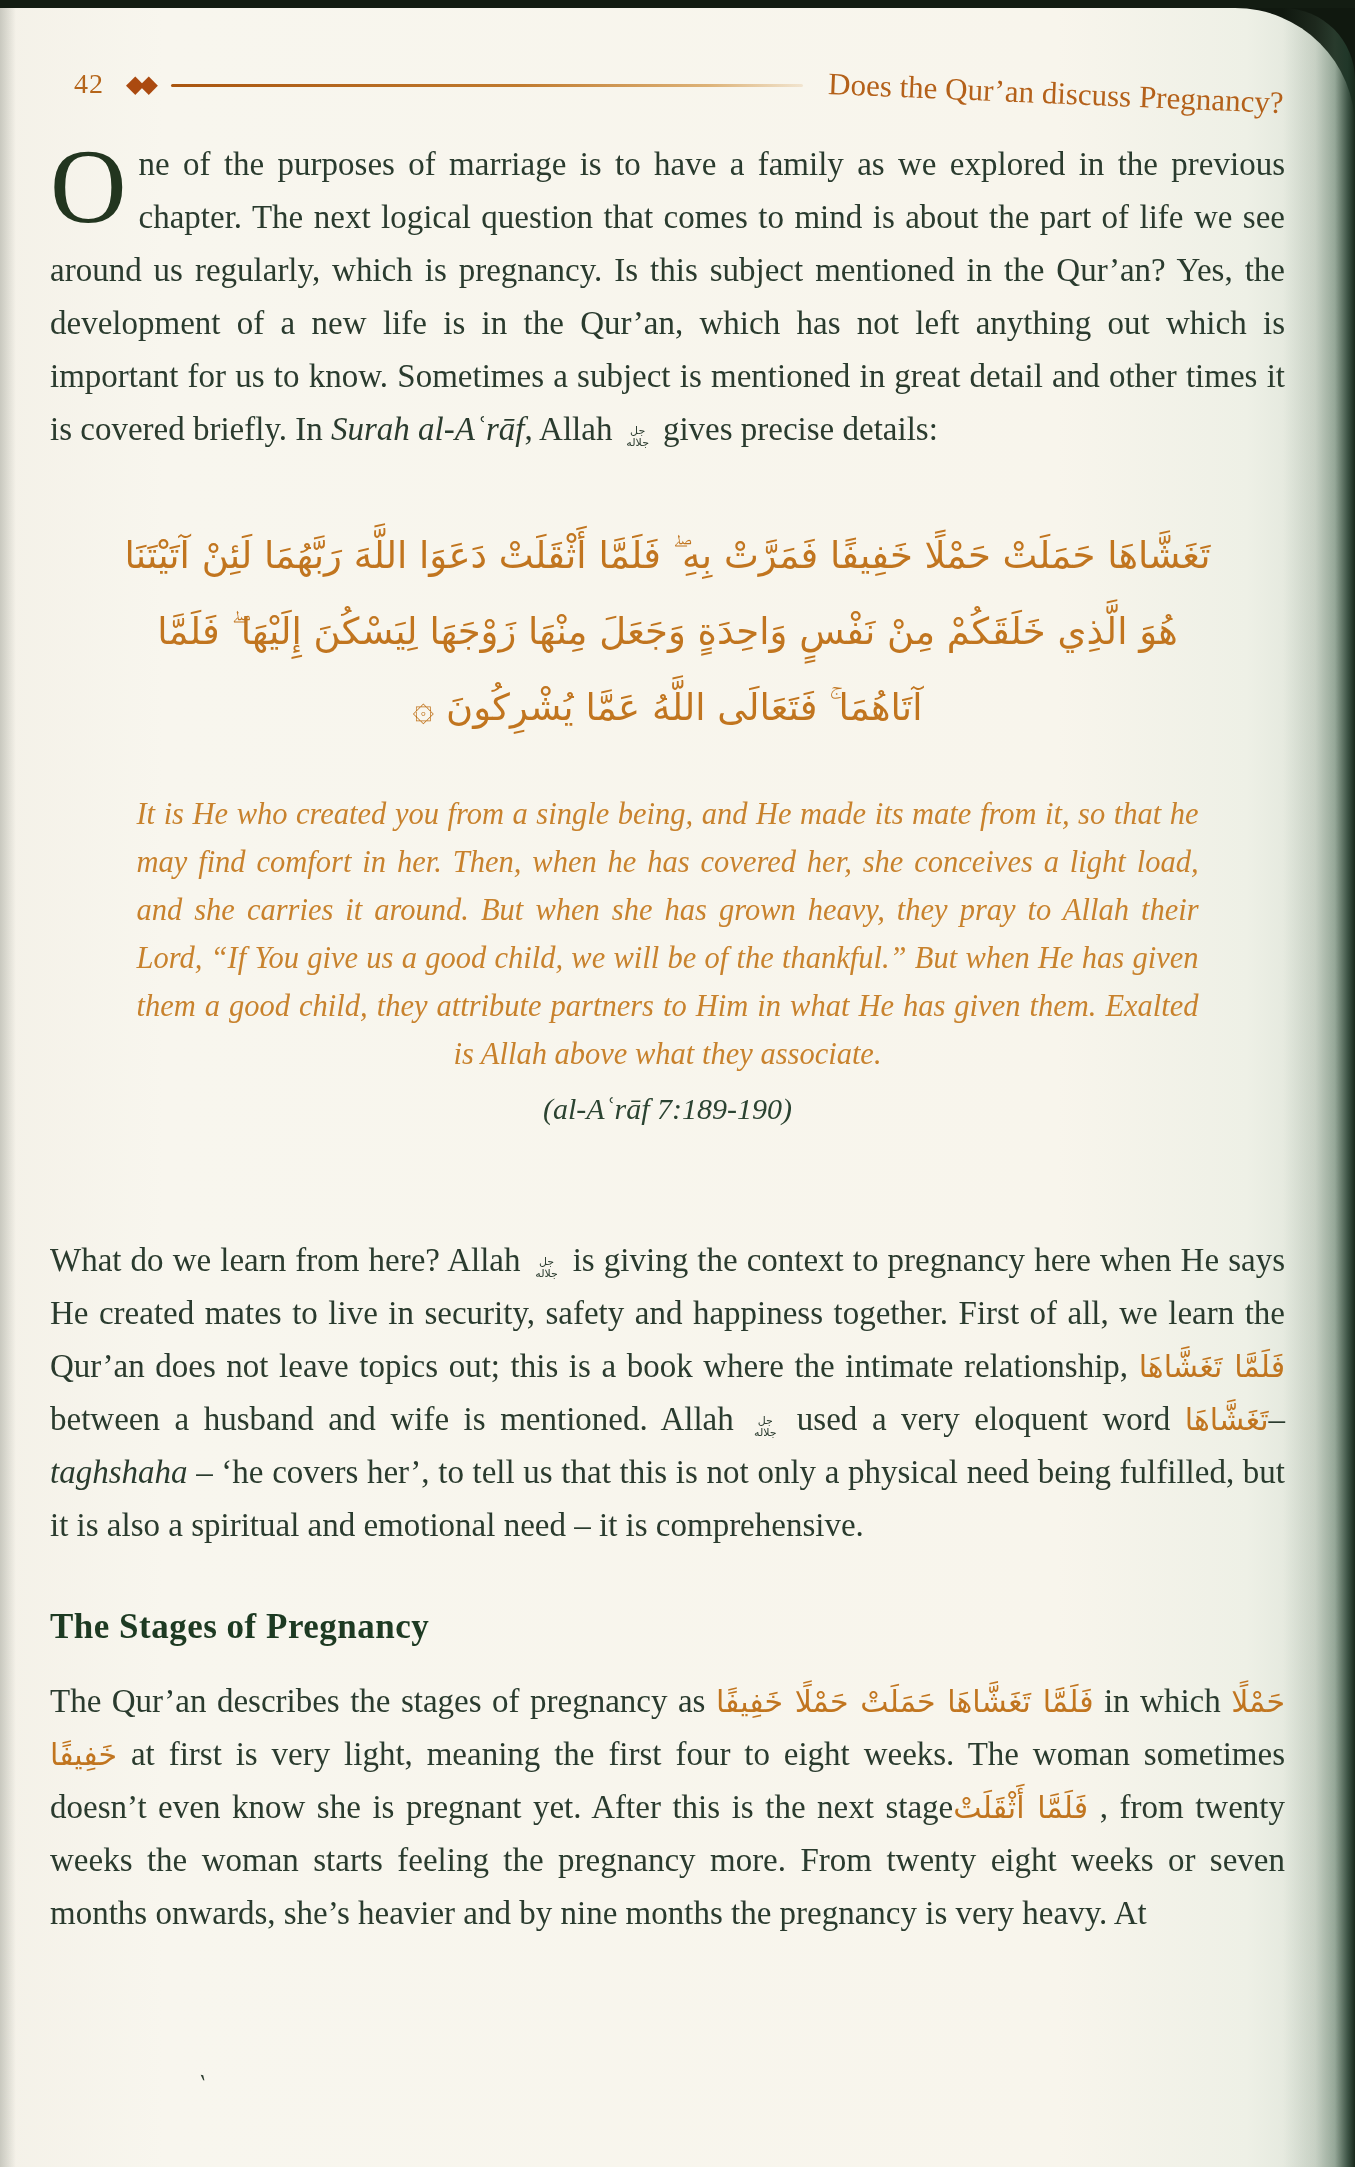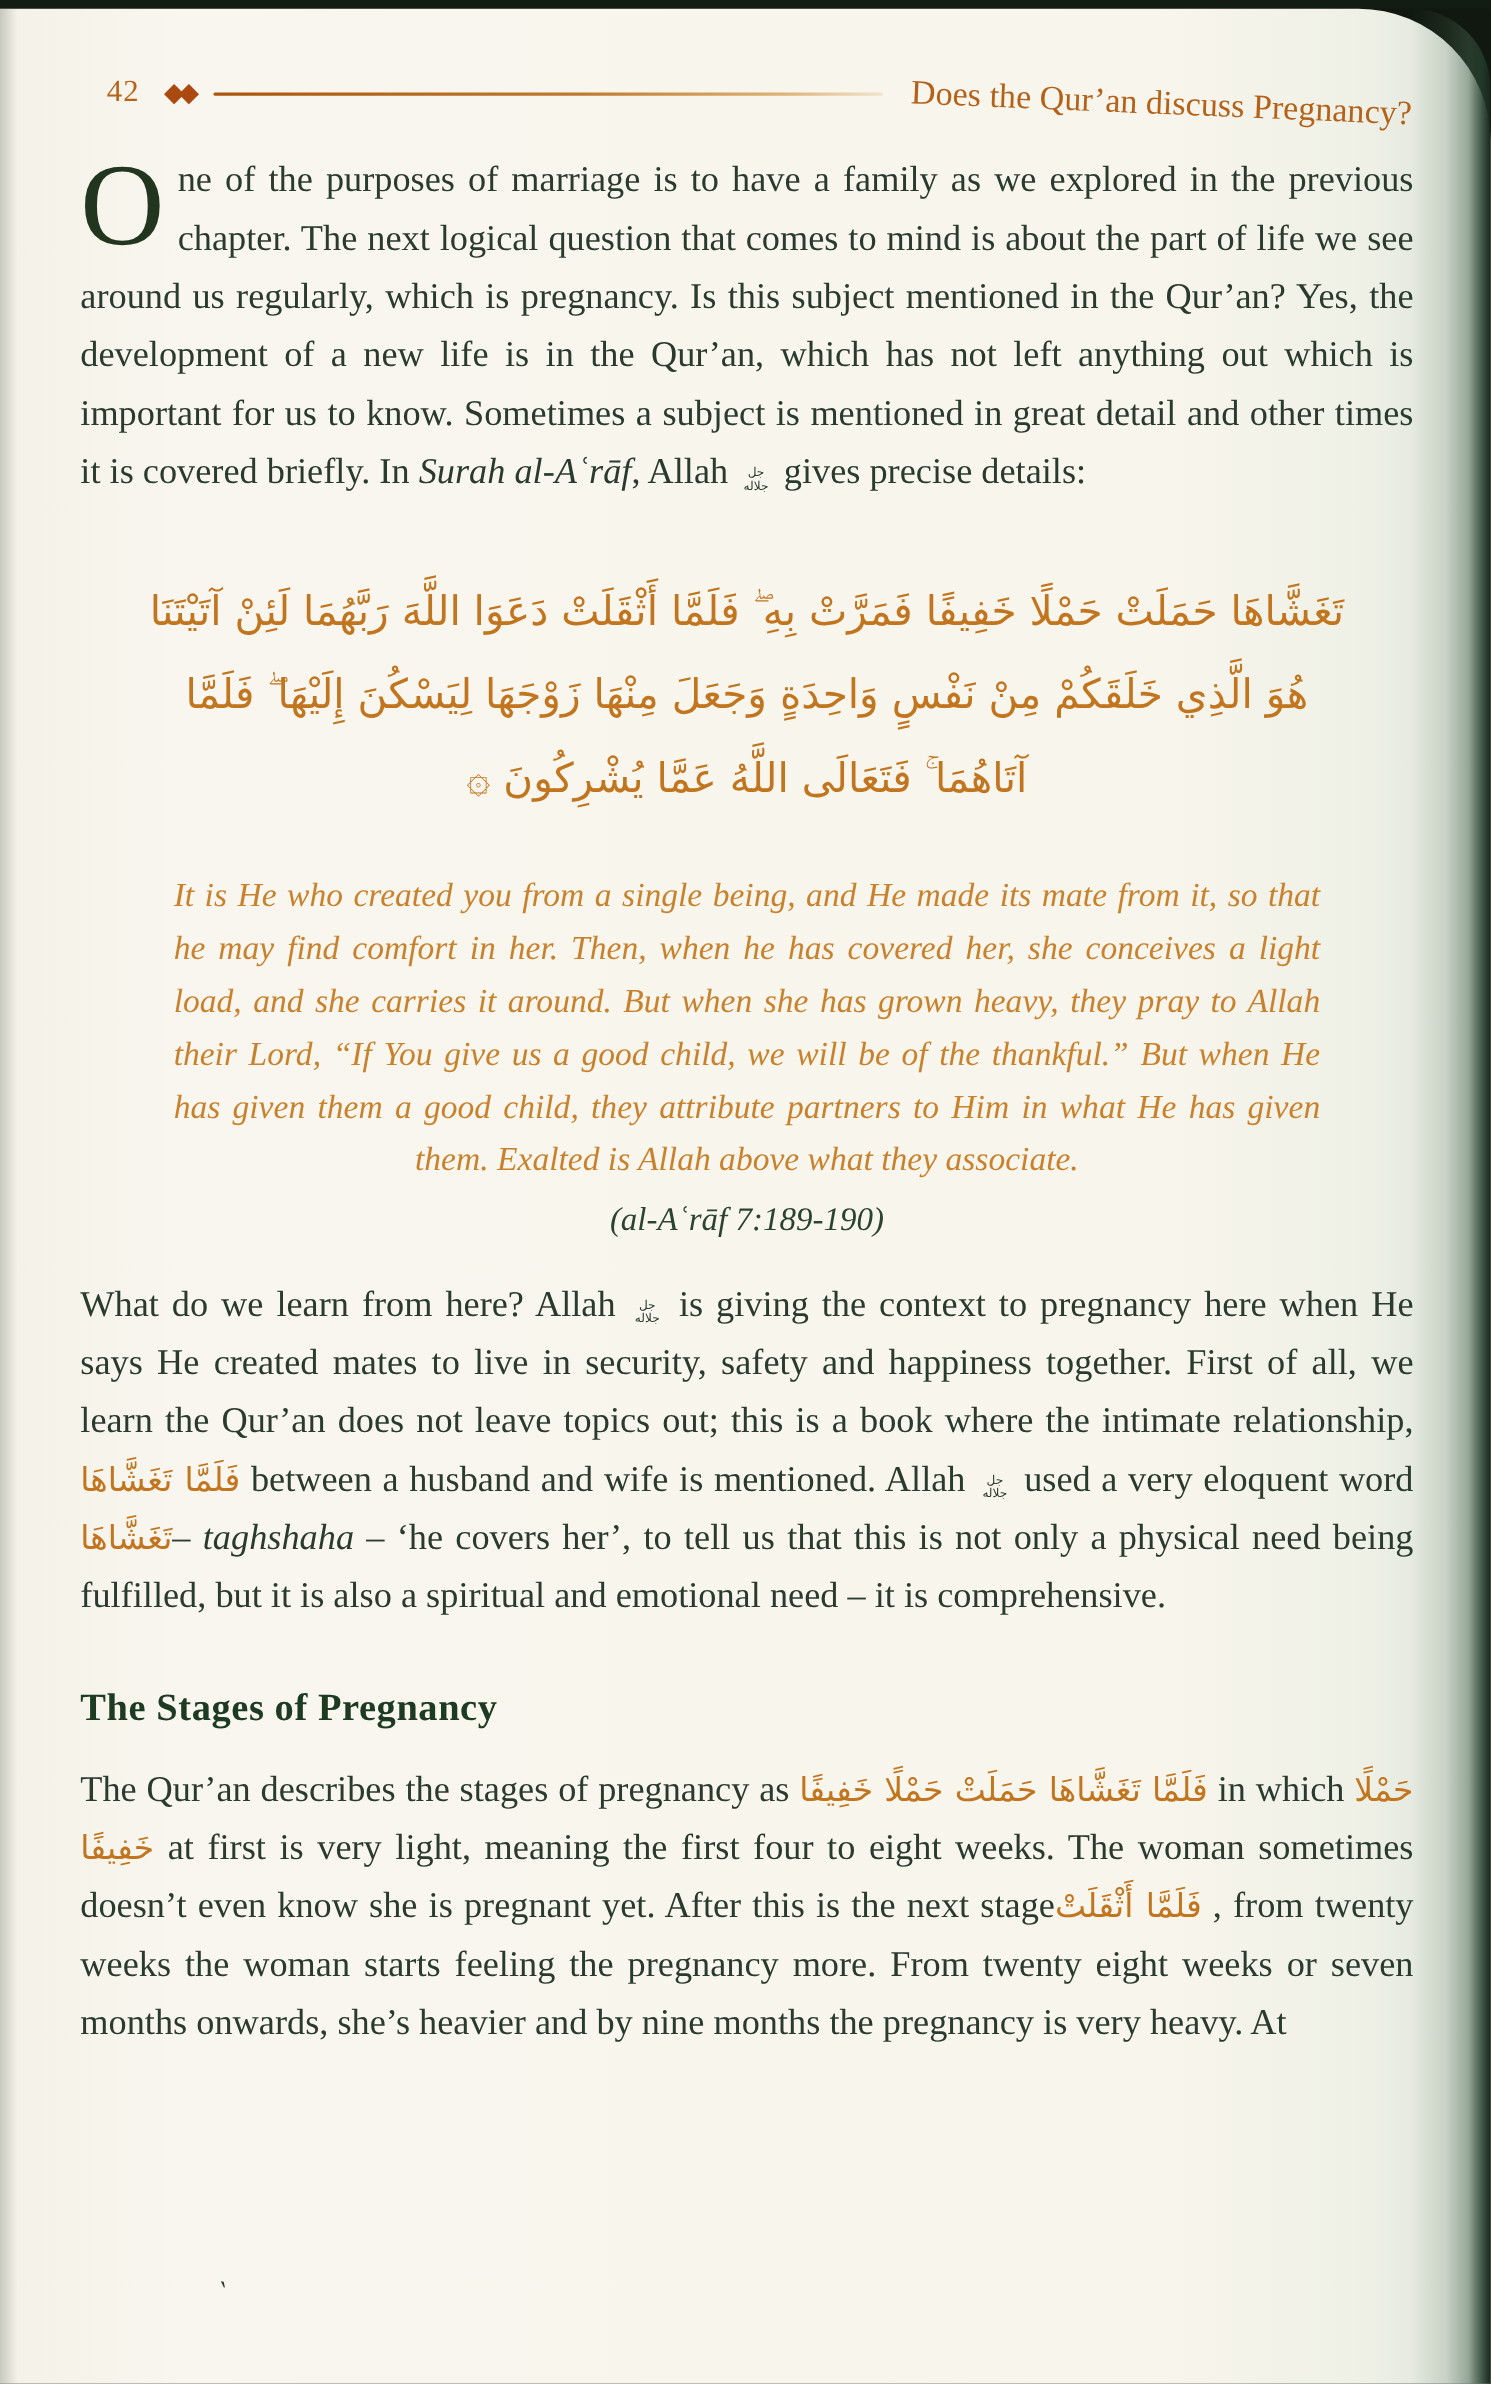--- a/index.html
+++ b/index.html
@@ -15,21 +15,21 @@
     position:absolute; top:0; right:0; bottom:0; width:72px; pointer-events:none;
     background:linear-gradient(to right, rgba(40,60,45,0) 0%, rgba(90,115,95,0.18) 45%, rgba(70,100,80,0.45) 72%, rgba(35,60,45,0.85) 90%, #17281b 100%);
     border-top-right-radius:120px;
   }
   .edge-shadow-left {
     position:absolute; top:0; left:0; bottom:0; width:16px; pointer-events:none;
     background:linear-gradient(to right, rgba(120,125,115,0.35), rgba(120,125,115,0));
   }
   .binding-top { position:absolute; left:0; top:0; width:100%; height:8px; background:#131c12; }
 
-  .content { position:relative; padding:58px 70px 0 73px; }
+  .content { position:relative; padding:58px 70px 0 50px; }
 
   
   .header { display:flex; align-items:center; padding-left:24px; color:#b5651a; }
   .pagenum { font-size:28px; letter-spacing:1px; }
   .diamonds { color:#ab4a10; font-size:24px; letter-spacing:-5px; margin:0 14px 0 22px; }
   .rule { flex:1; height:3px; margin:2px 26px 0 4px;
     background:linear-gradient(to right,#a9550f 0%,#c07a2e 55%,#ddb277 85%,rgba(221,178,119,0.25) 100%);
     border-radius:2px; }
   .header-title { font-size:31px; white-space:nowrap; transform:rotate(2.4deg); transform-origin:left top; color:#b4611a; }
 
@@ -45,21 +45,21 @@
   
   .verse { margin-top:62px; text-align:center; color:#c1751f;
     font-family:"DejaVu Sans",sans-serif; font-size:37px; line-height:76px; }
   .ar-inline { font-family:"DejaVu Sans",sans-serif; color:#c1751f; font-size:30px; unicode-bidi:embed; }
 
   
   .translation { width:86%; margin:44px auto 0; font-style:italic; color:#c8822d;
     font-size:30.5px; line-height:48px; text-align:justify; text-align-last:center; }
   .citation { margin-top:14px; text-align:center; font-style:italic; font-size:30px; color:#2b4331; }
 
-  .p2 { margin-top:34px; }
+  .p2 { margin-top:108px; }
 
   .section-heading { margin-top:55px; font-size:35px; font-weight:bold; color:#1d3a22; letter-spacing:0.5px; }
   .p3 { margin-top:28px; }
 
   .stray { position:absolute; left:198px; top:2062px; color:#2a3b2e; font-size:26px; transform:rotate(12deg); }
 </style>
 </head>
 <body>
 
 <div class="binding-top"></div>

